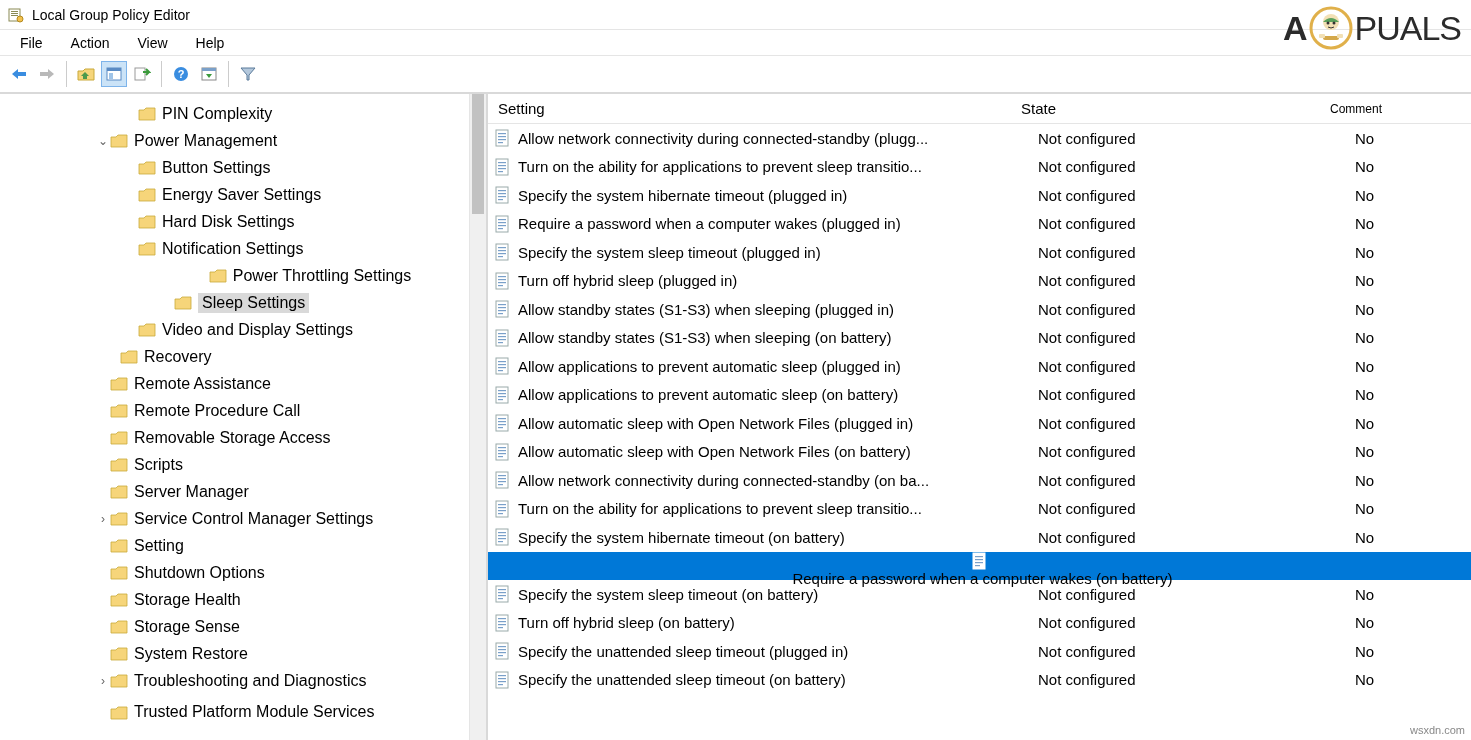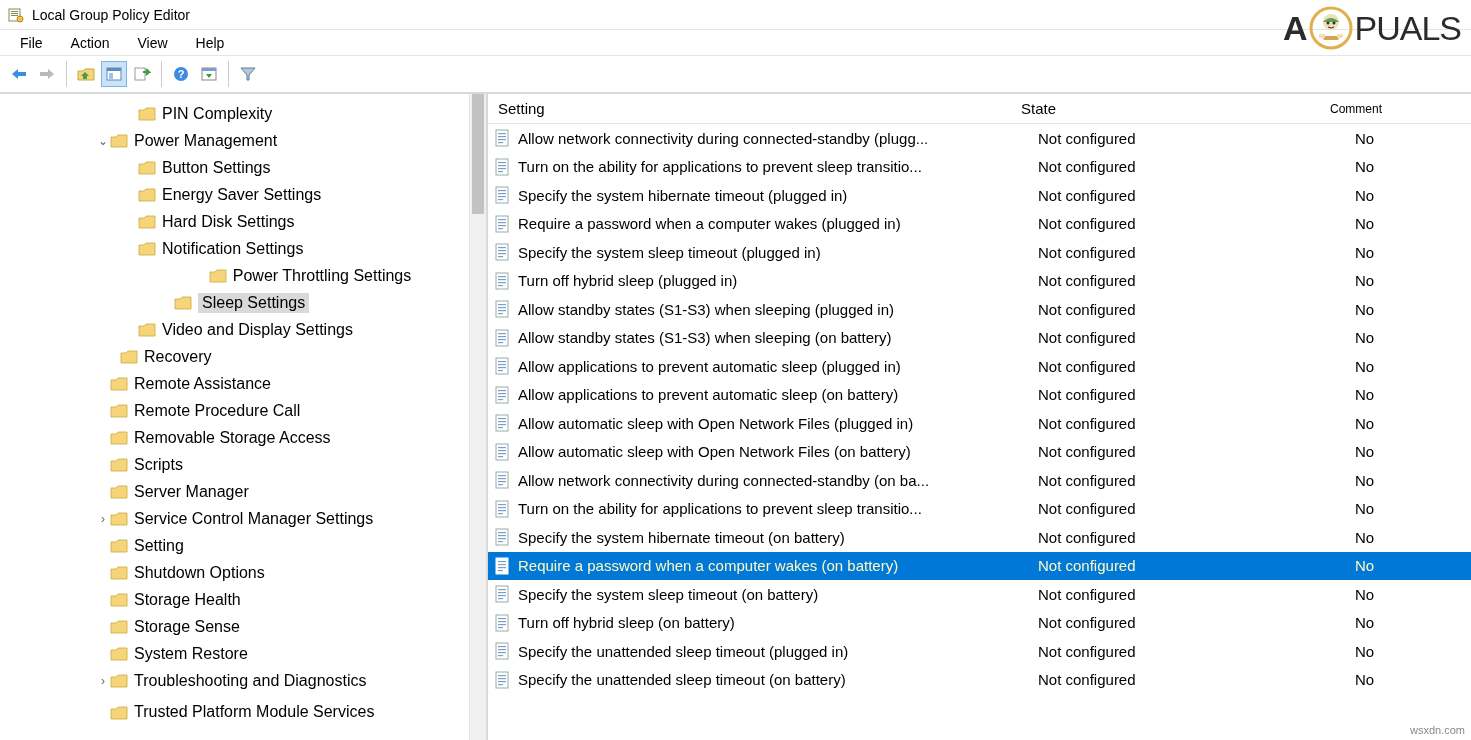--- a/index.html
+++ b/index.html
@@ -24,21 +24,21 @@
 .tree-row.selected .label{background:#d9d9d9;padding:1px 4px;}
 .tree-scroll{position:absolute;right:0;top:0;bottom:0;width:17px;background:#f0f0f0;border-left:1px solid #e5e5e5;}
 .tree-scroll .thumb{position:absolute;left:2px;right:2px;top:0;height:120px;background:#c2c2c2;}
 .list-pane{flex:1;display:flex;flex-direction:column;overflow:hidden;}
 .list-header{display:flex;height:30px;align-items:center;border-bottom:1px solid #e5e5e5;padding-left:10px;}
 .col-setting{flex:0 0 523px;font-size:15px;}
 .col-state{flex:0 0 220px;font-size:15px;text-align:left;}
 .col-comment{flex:1;font-size:12px;text-align:center;}
 .list-body{flex:1;overflow:hidden;}
 .list-row{display:flex;height:28.5px;align-items:center;padding-left:6px;}
-.list-row.selected{background:#0078d7;color:#fef9c3;}
+.list-row.selected{background:#0078d7;color:#000000;flex-direction:column;}
 .list-row .item-icon{width:18px;height:18px;margin-right:6px;flex-shrink:0;}
 .list-row .cell-setting{flex:0 0 520px;overflow:hidden;text-overflow:ellipsis;white-space:nowrap;font-size:15px;}
 .list-row .cell-state{flex:0 0 220px;font-size:15px;}
 .list-row .cell-comment{flex:1;font-size:15px;text-align:center;}
 .watermark{position:absolute;right:10px;top:6px;font-size:34px;font-weight:700;color:#2b2b2b;display:flex;align-items:center;gap:2px;letter-spacing:-1px;font-family:Arial,sans-serif;}
 .watermark .ppl{font-weight:400;}
 .watermark svg{width:44px;height:44px;}
 .source{position:absolute;right:6px;bottom:4px;font-size:11px;color:#888;}
 svg{display:block;}
 </style>

